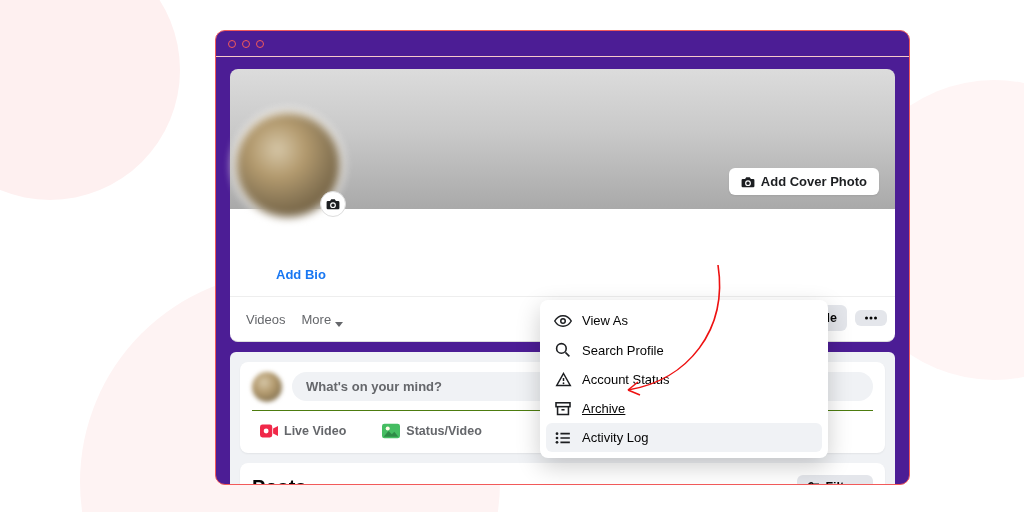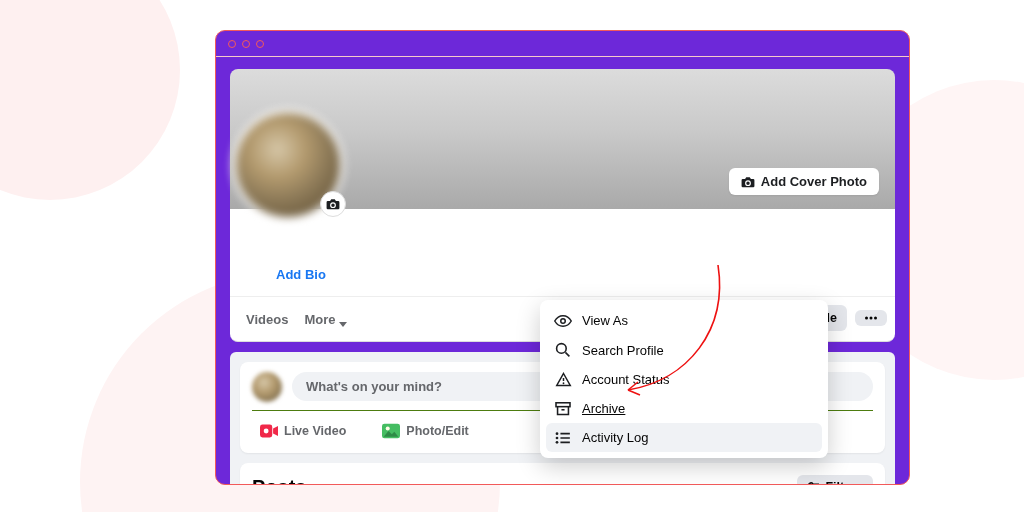--- a/index.html
+++ b/index.html
@@ -15,21 +15,21 @@
   .blob2 { position: absolute; width: 420px; height: 420px; border-radius: 50%; background: #fef3f3; bottom: -180px; left: 80px; z-index: 0;}
   .blob3 { position: absolute; width: 300px; height: 300px; border-radius: 50%; background: #fff5f5; top: 80px; right: -120px; z-index: 0;}
 
   
   .browser {
     position: absolute;
     top: 30px; left: 215px;
     width: 695px; height: 455px;
     border: 1px solid #f25a5a;
     border-radius: 10px;
-    background: #6d28d9;
+    background: #4c1d95;
     z-index: 2;
     overflow: visible;
   }
   .titlebar {
     height: 26px;
     display: flex; align-items: center;
     padding-left: 12px;
     gap: 6px;
     border-bottom: 1px solid #f6caca;
   }
@@ -97,21 +97,21 @@
   }
   .tabs-row {
     display: flex; align-items: center;
     justify-content: space-between;
     padding: 0 8px 10px 8px;
     border-top: 1px solid #eee;
   }
   .tabs-left {
     display: flex; align-items: center; gap: 16px;
     padding: 10px 8px 0 8px;
-    font-size: 13px; color: #65676b; font-weight: 700;
+    font-size: 13px; color: #65676b; font-weight: 400;
   }
   .more { display: flex; align-items: flex-end; gap: 4px; }
   .caret-down {
     width: 0; height: 0;
     border-left: 4px solid transparent;
     border-right: 4px solid transparent;
     border-top: 5px solid #65676b;
   }
   .tabs-right {
     display: flex; align-items: center; gap: 8px;
@@ -301,21 +301,21 @@
                 <circle cx="7.5" cy="8" r="3" fill="#fff"></circle>
               </svg>
             <span>Live Video</span>
           </div>
           <div class="comp-act">
             <svg width="18" height="16" viewBox="0 0 22 18">
                 <rect x="0" y="0" width="22" height="18" rx="3" fill="#45bd62"></rect>
                 <circle cx="7" cy="6" r="2.5" fill="#fffde7"></circle>
                 <path d="M2 16l6-7 4 4 3-3 5 6z" fill="#2e8b47"></path>
               </svg>
-            <span>Photo/Edit</span>
+            <span>Status/Video</span>
           </div>
         </div>
       </div>
 
       <div class="card" style="padding-bottom:0">
         <div class="posts-header">
           <span class="posts-title">Posts</span>
           <div class="filters-btn">
             <svg width="13" height="11" viewBox="0 0 16 14">
                 <path stroke="#050505" stroke-width="2" fill="none" d="M1 3h14M1 11h14"></path>

